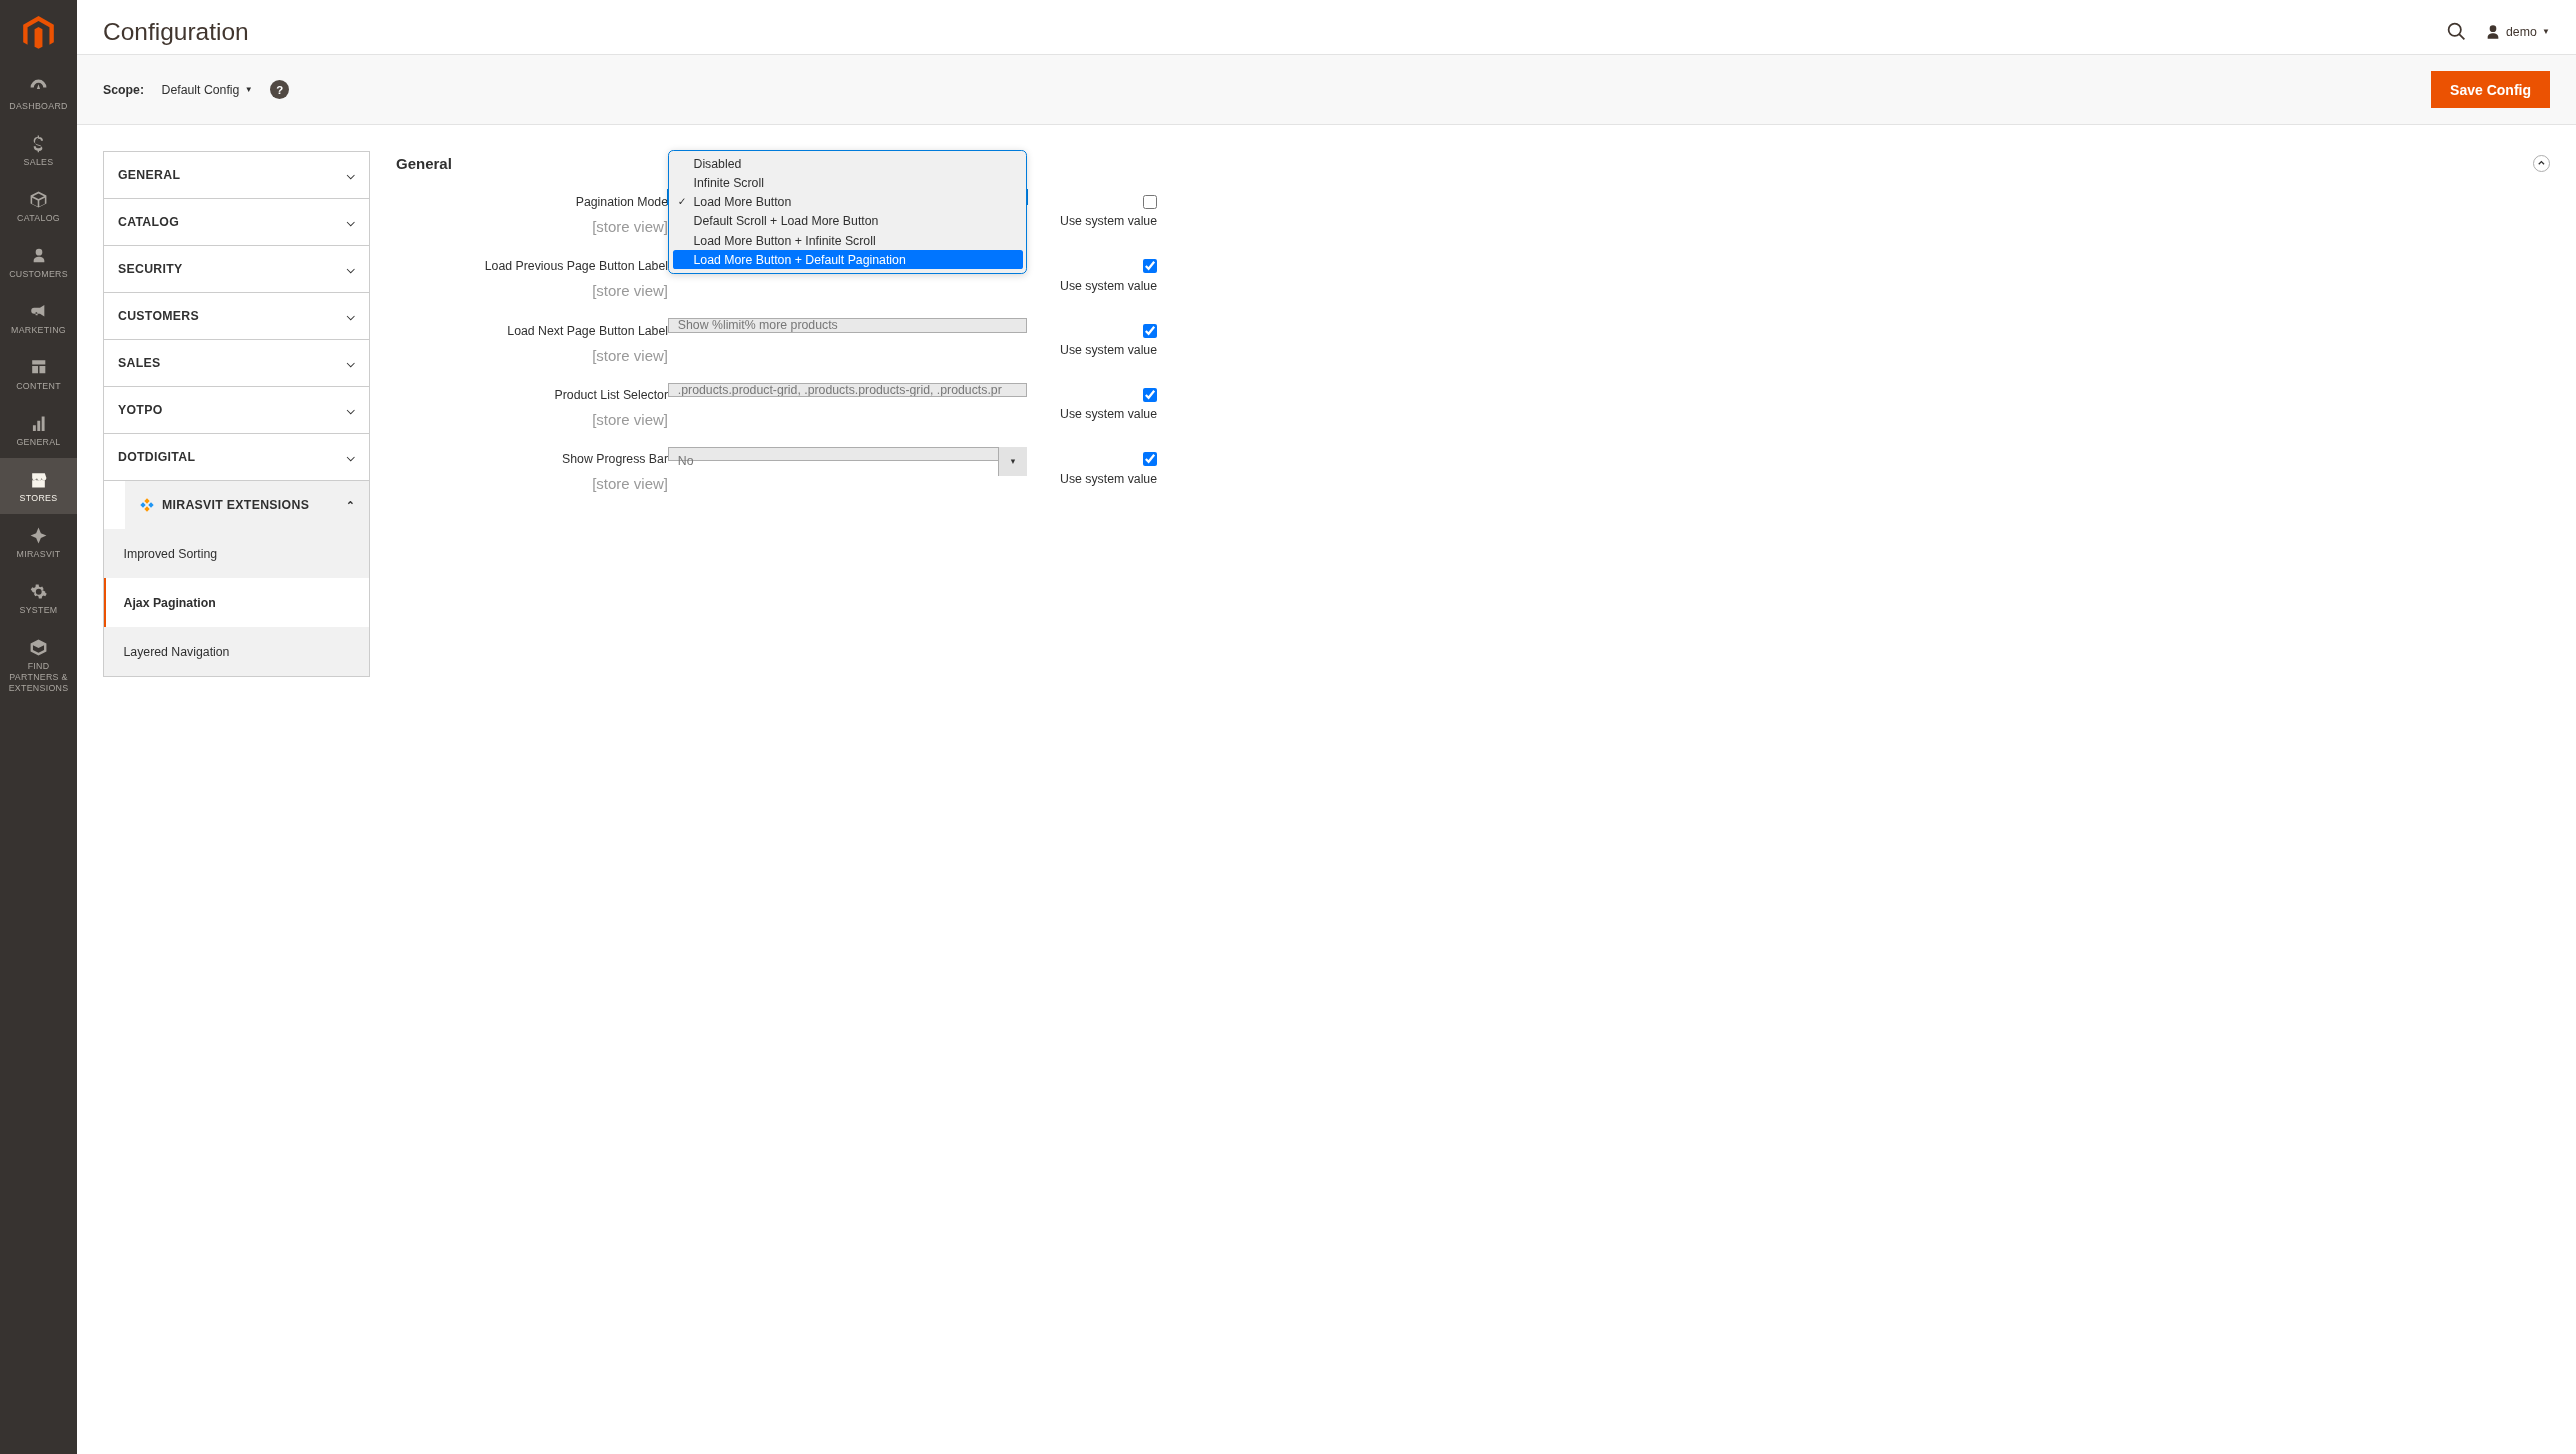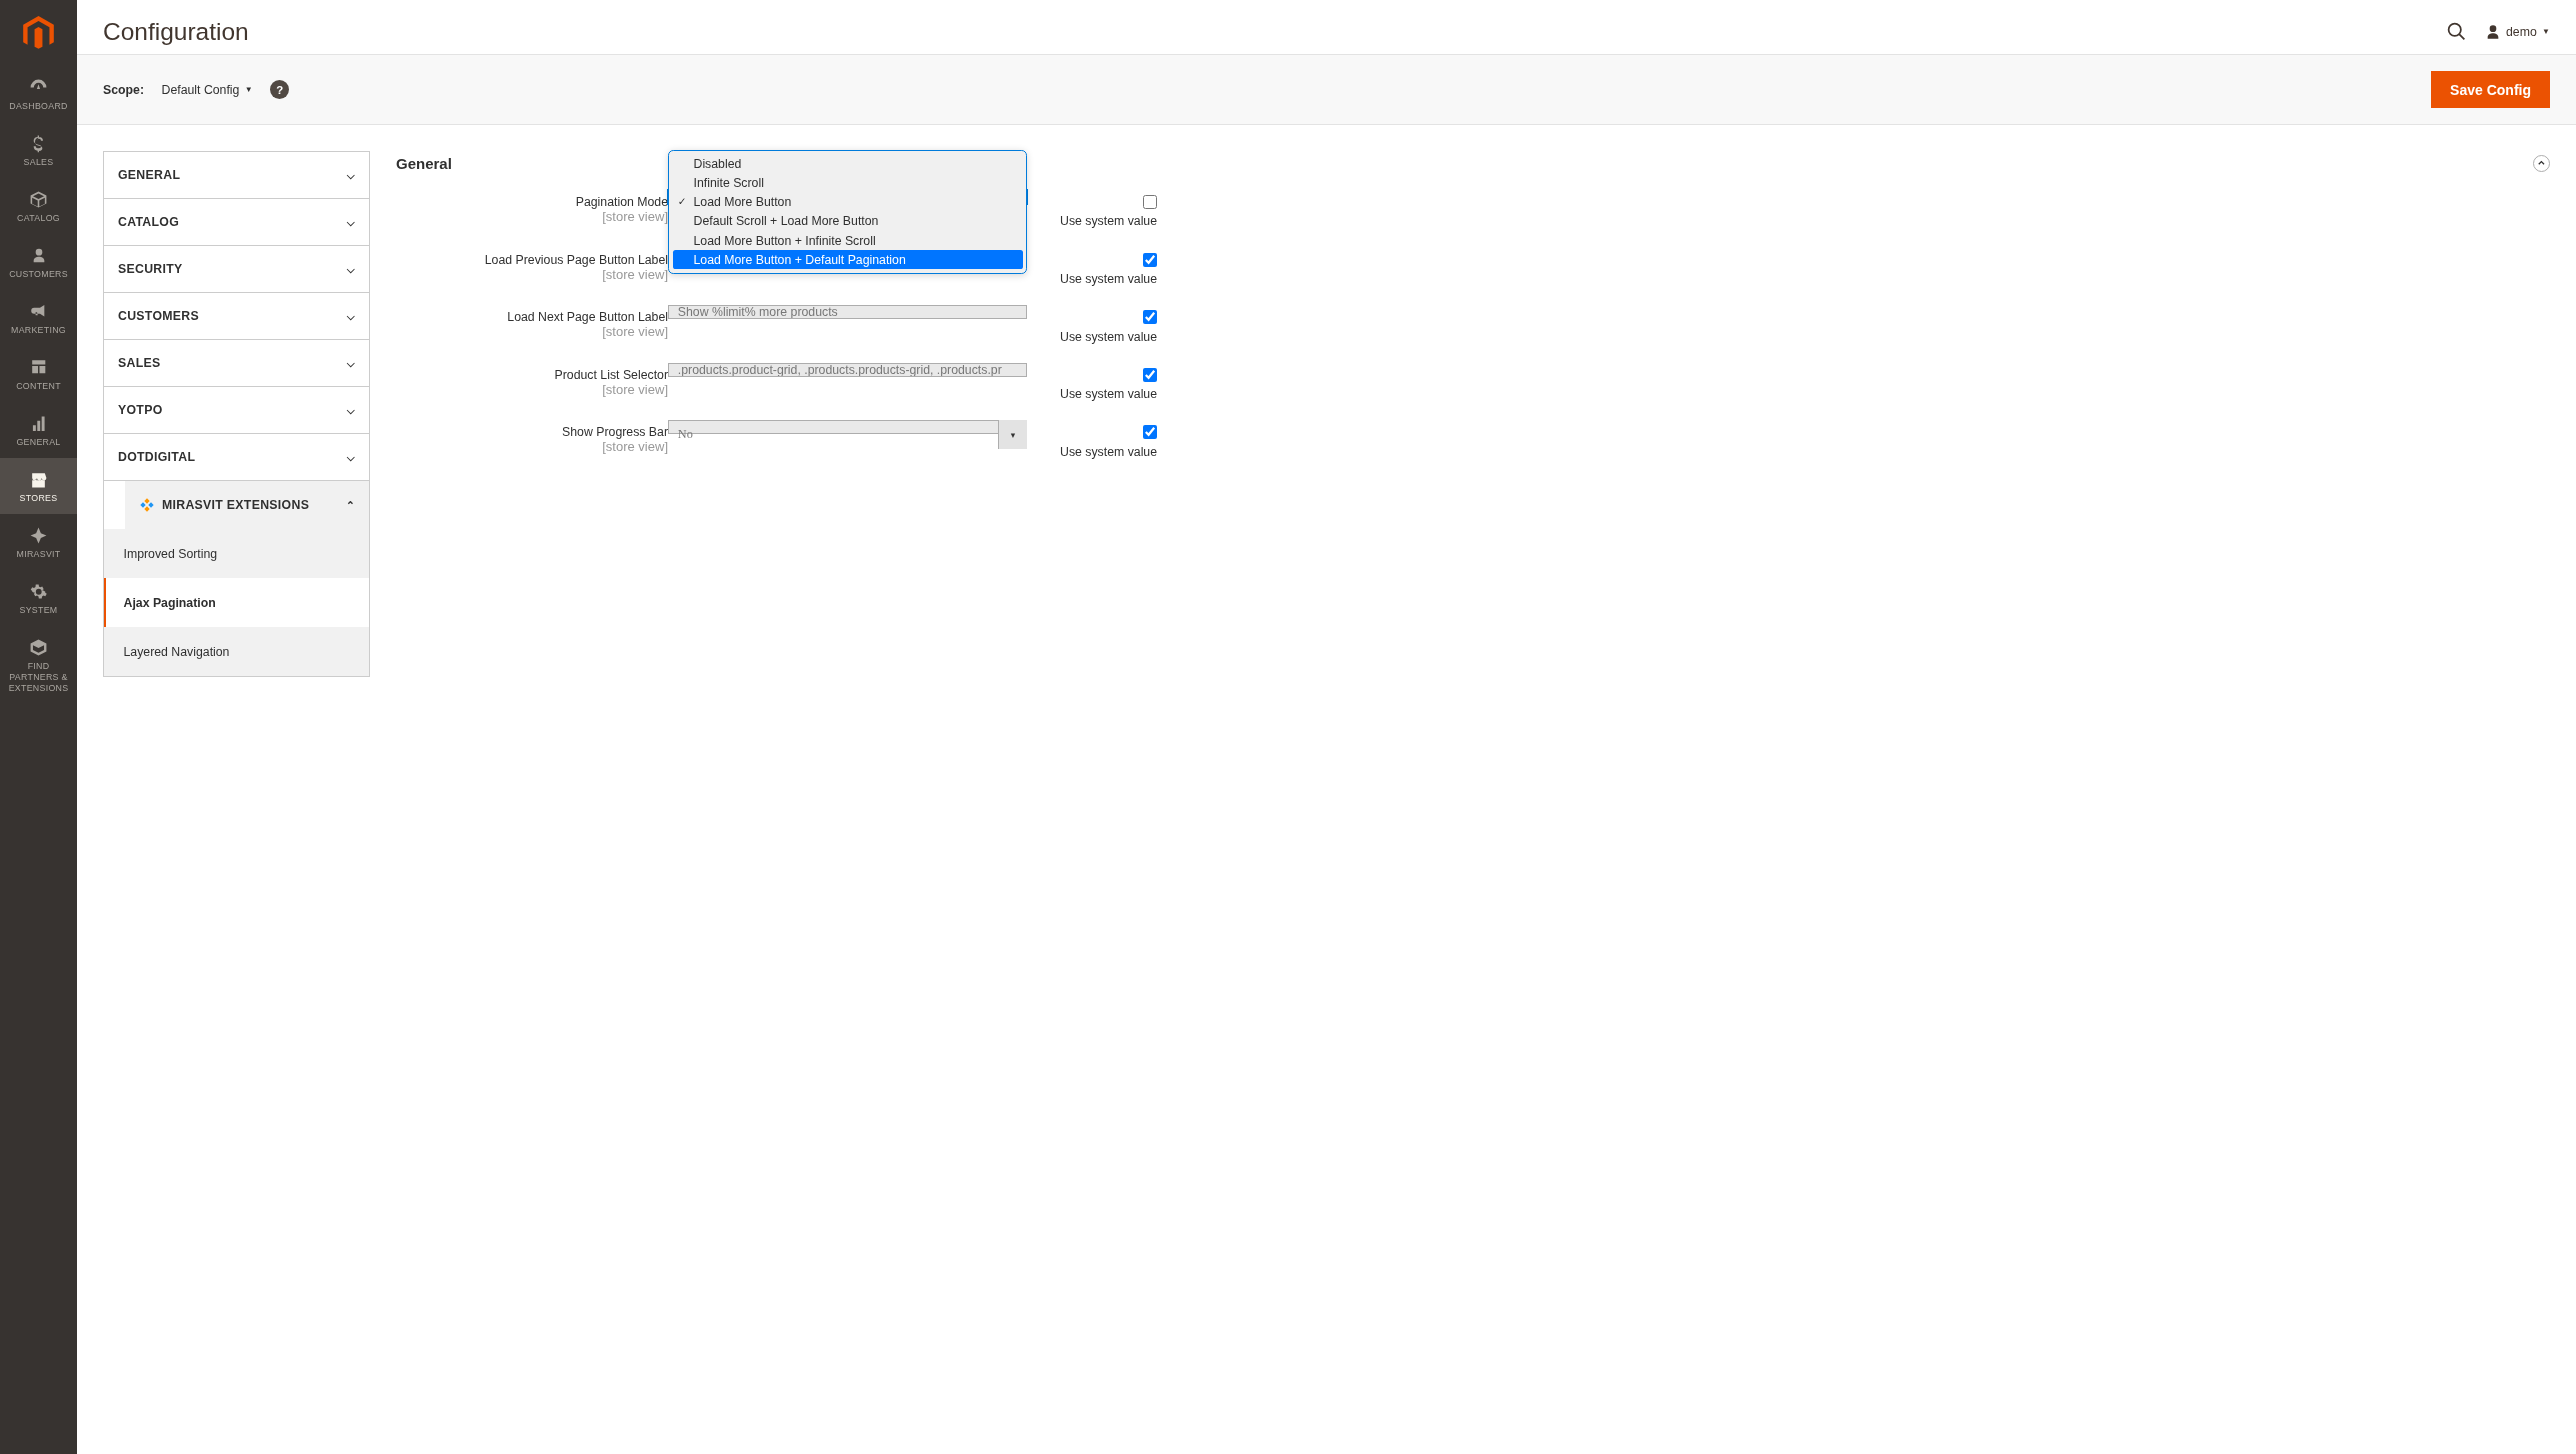--- a/index.html
+++ b/index.html
@@ -49,25 +49,25 @@
     
     
     .form-container { flex: 1; position: relative; }
     .section-header { display: flex; align-items: center; justify-content: space-between; padding: 3.5px 0 17.5px 0; }
     .section-title { font-size: 15px; font-weight: 600; color: #303030; }
     .collapse-btn { width: 17.5px; height: 17.5px; border: 0.9px solid #adadad; border-radius: 50%; display: flex; align-items: center; justify-content: center; cursor: pointer; font-size: 8.8px; }
     
     .form-row { display: flex; align-items: flex-start; margin-bottom: 19px; position: relative; }
     .form-label-col { width: 272px; text-align: right; padding-top: 5.3px; }
     .form-label { font-size: 12.3px; color: #303030; }
-    .form-scope { font-size: 13px; color: #999; display: block; margin-top: 0; }
+    .form-scope { font-size: 15px; color: #999; display: block; margin-top: 9px; }
     .form-input-col { width: 359px; }
     .form-input, .form-select { width: 100%; padding: 6.1px 8.8px; border: 0.9px solid #adadad; font-size: 12.3px; background: #fff; height: 14px; }
     .form-input:disabled { background: #e9e9e9; color: #777; }
-    .form-select { appearance: none; background: #fff; padding-right: 42px; position: relative; font-family: Liberation Serif, serif; }
+    .form-select { appearance: none; background: #fff; padding-right: 42px; position: relative; }
     .select-wrap { position: relative; }
     .select-arrow { position: absolute; right: 0; top: 0; width: 29px; height: 29px; border-left: 0.9px solid #adadad; display: flex; align-items: center; justify-content: center; pointer-events: none; font-size: 8.8px; color: #333; background: #e3e3e3; }
     .form-select.active { border-color: #007bdb; outline: 0.9px solid #007bdb; }
     .form-check-col { padding-left: 33px; padding-top: 5.3px; display: flex; align-items: flex-end; gap: 5.3px; flex-direction: column; }
     .form-check-col input[type="checkbox"] { width: 14px; height: 14px; cursor: pointer; }
     .form-check-col label { font-size: 12.3px; cursor: pointer; }
     
     
     .dropdown-options { position: absolute; top: 0; left: 0; right: 0; background: #f0f0f0; border: 0.9px solid #007bdb; box-shadow: 0 1.8px 7px rgba(0,0,0,0.15); z-index: 200; border-radius: 5.3px; overflow: hidden; padding: 3.5px; }
     .dropdown-option { padding: 2.6px 17.5px 2.6px 21px; font-size: 12.3px; cursor: pointer; position: relative; border-radius: 2.6px; }

